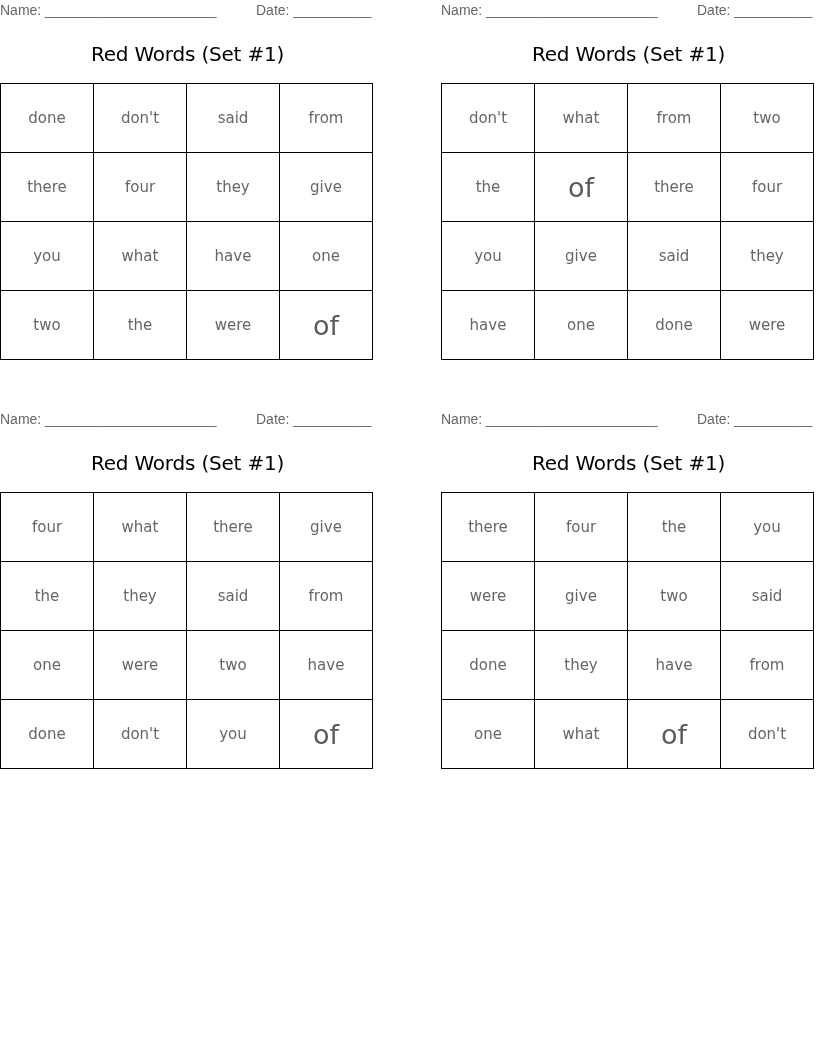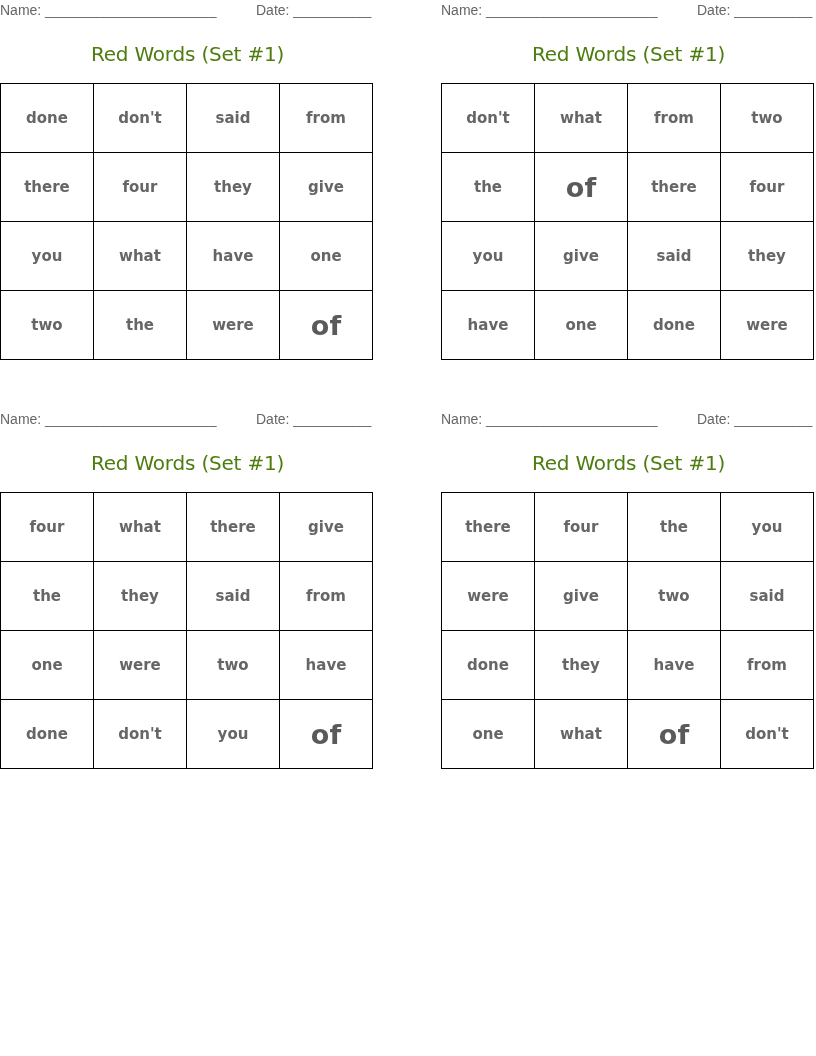--- a/index.html
+++ b/index.html
@@ -37,31 +37,30 @@
     .date-label { position: absolute; left: 256px; top: 0; }
 
     .title {
       position: absolute;
       top: 42px;
       left: 0;
       width: 375px;
       text-align: center;
       font-family: "DejaVu Sans", sans-serif;
       font-size: 20px;
-      color: #4d7c0f;
+      color: #000000;
       letter-spacing: -0.2px;
     }
 
     .grid {
       position: absolute;
       top: 83px;
       left: 0;
       border-collapse: collapse;
       table-layout: fixed;
-      font-weight: bold;
     }
     .grid td {
       border: 1px solid #000000;
       width: 92px;
       height: 68px;
       padding: 0;
       text-align: center;
       vertical-align: middle;
       font-family: "DejaVu Sans", sans-serif;
       font-size: 15px;

